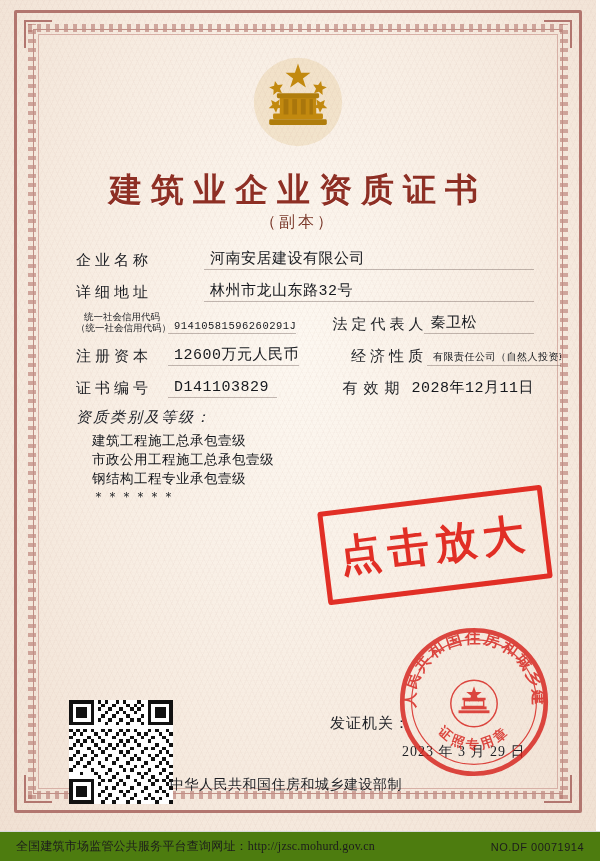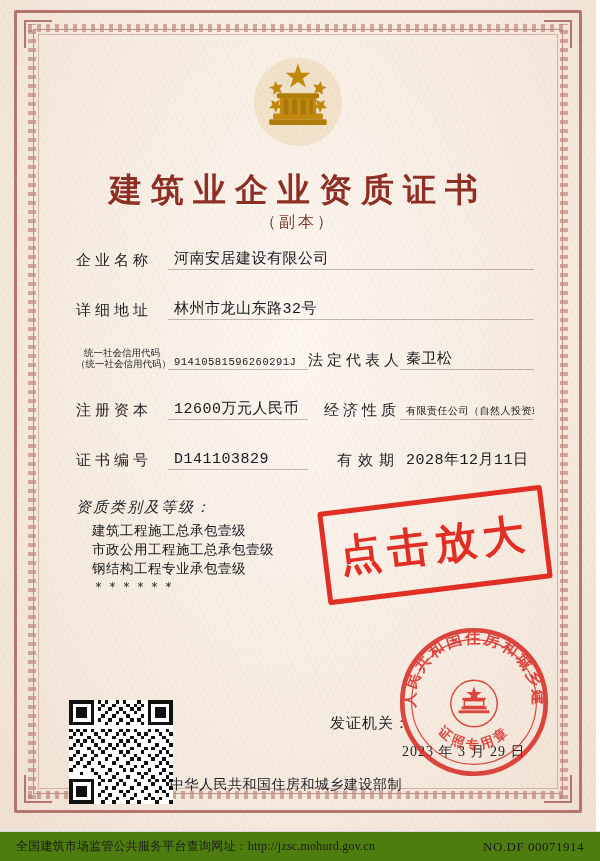--- a/index.html
+++ b/index.html
@@ -113,22 +113,23 @@
   #fields {
     position: absolute;
     left: 76px;
     top: 248px;
     width: 458px;
     color: #20232a;
   }
   .row {
     display: flex;
     align-items: flex-end;
-    margin-bottom: 28px;
+    margin-bottom: 10px;
     min-height: 22px;
+    gap: 36px;
   }
   .label {
     font-family: "Liberation Serif", serif;
     font-size: 15px;
     letter-spacing: 4px;
     color: #1d1f24;
     white-space: nowrap;
   }
   .label.small {
     font-size: 9.5px;
@@ -264,22 +265,22 @@
     align-items: center;
     justify-content: space-between;
     padding: 0 16px;
     box-sizing: border-box;
     font-family: "Liberation Serif", serif;
     font-size: 12px;
     color: #1c1c1c;
     letter-spacing: .2px;
   }
   #footer-no {
-    font-family: Liberation Serif, serif;
-    font-size: 13px;
+    font-family: Liberation Sans, sans-serif;
+    font-size: 11px;
     letter-spacing: .5px;
   }
 </style>
 </head>
 <body>
 
 <div id="certificate">
 
   <div id="texture"></div>
 

